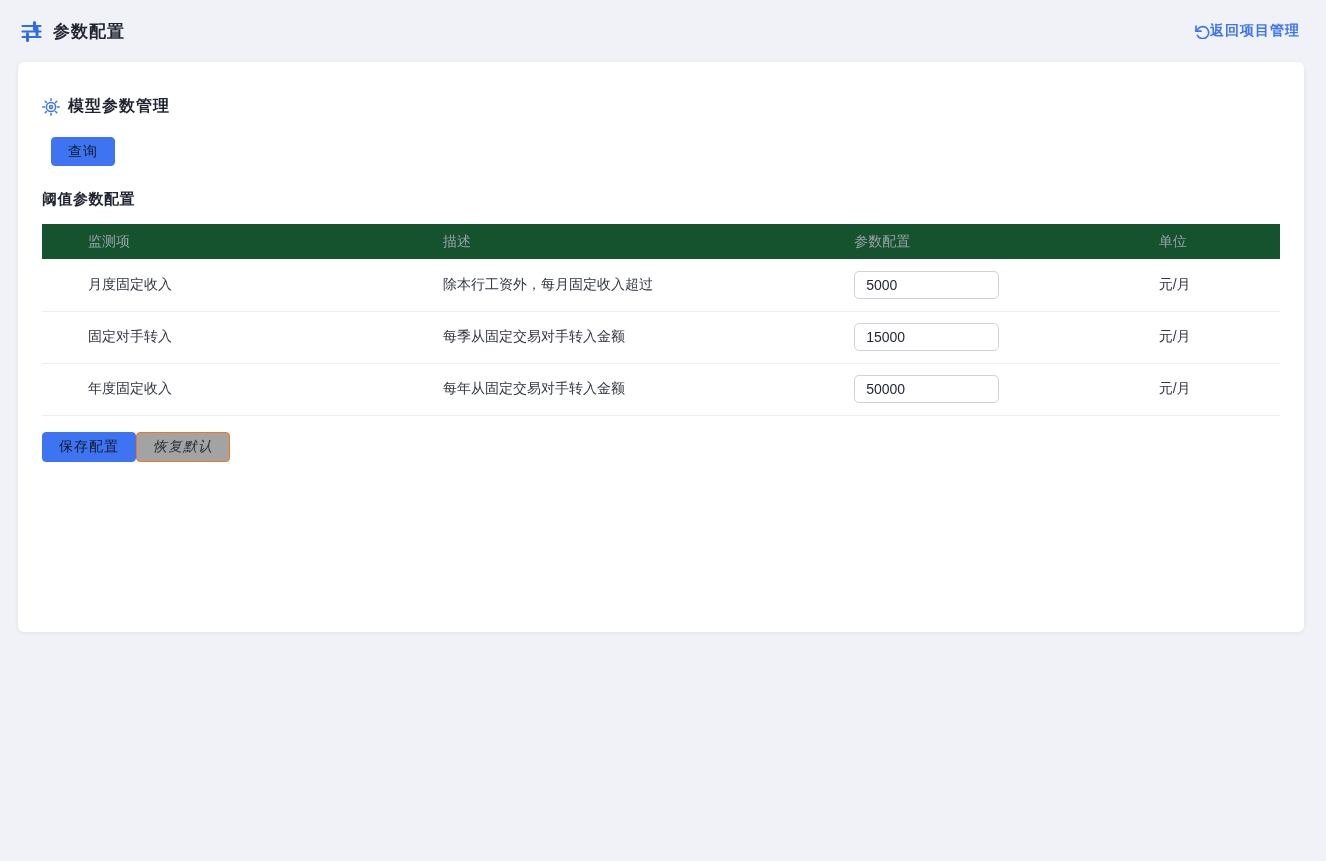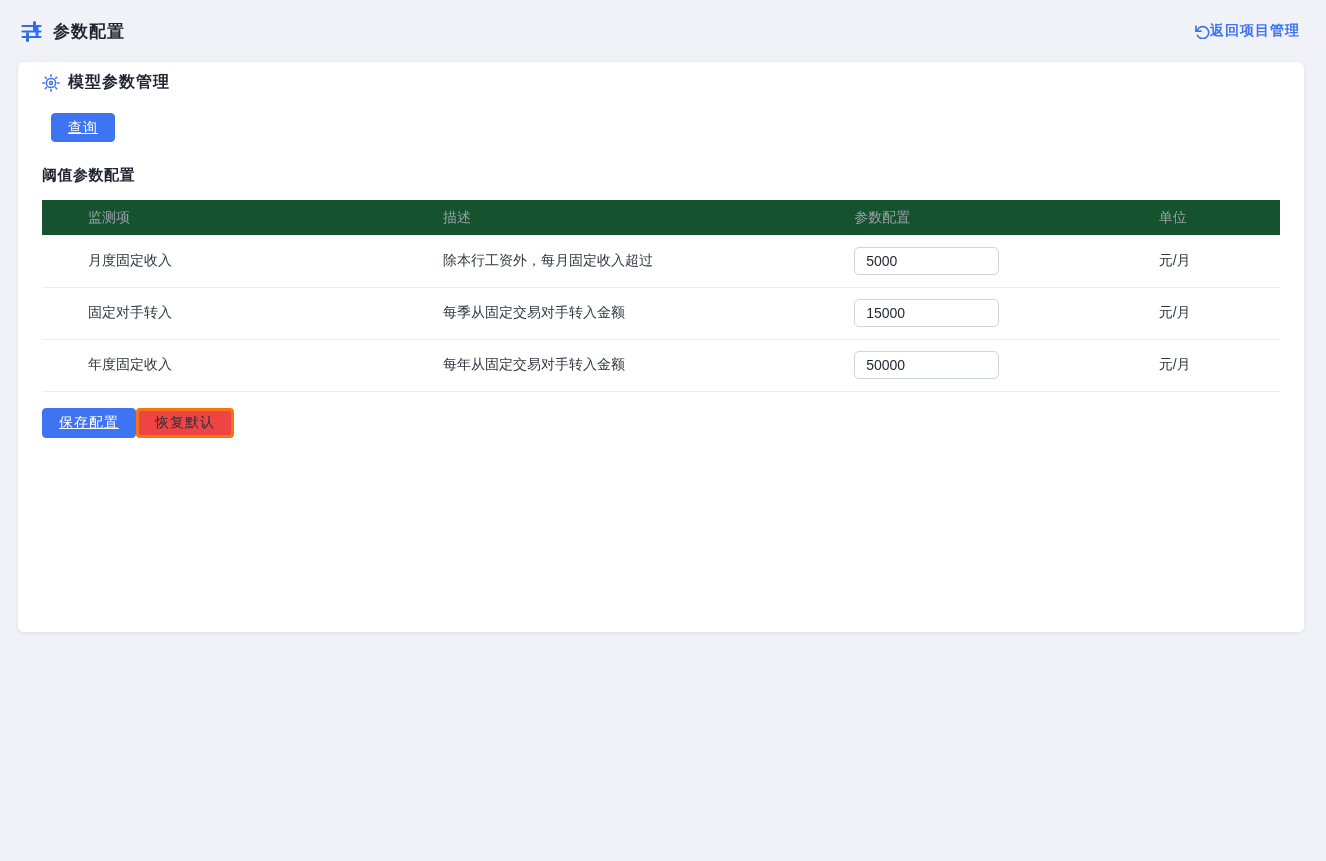--- a/index.html
+++ b/index.html
@@ -23,21 +23,21 @@
     color: #3e74f2; font-size: 14px; font-weight: bold;
     text-decoration: none; cursor: pointer; letter-spacing: 1px;
   }
   
   .card {
     background: #ffffff;
     margin: 0 22px 0 18px;
     border-radius: 6px;
     box-shadow: 0 1px 4px rgba(31,36,48,0.08);
     min-height: 570px;
-    padding: 8px 24px 24px 24px;
+    padding: 32px 24px 24px 24px;
   }
   .card-title-row { display: flex; align-items: center; gap: 8px; margin-top: 2px; }
   .card-title { font-size: 16px; font-weight: bold; color: #1f2430; letter-spacing: 1px; }
   
   .query-row { display: flex; align-items: center; margin-top: 20px; }
   .model-select {
     display: flex; align-items: center;
     width: 389px; height: 32px;
     border: 1px solid #d7dae1; border-radius: 4px;
     background: #fff; cursor: pointer;
@@ -47,22 +47,22 @@
   }
   .model-select-divider { width: 1px; height: 18px; background: #e3e6eb; }
   .model-select-value { flex: 1; padding-left: 14px; font-size: 14px; color: #2b3039; }
   .model-select .chev { margin-right: 13px; display: flex; }
   .btn {
     height: 30px; padding: 0 16px;
     border-radius: 4px; font-size: 14px;
     font-family: "Liberation Sans", "DejaVu Sans", sans-serif;
     cursor: pointer; letter-spacing: 1px;
   }
-  .btn-primary { background: #3e74f2; border: 1px solid #3e74f2; color: #ffffff; text-decoration: underline; }
-  .btn-default { background: #ef4444; border: 3px solid #f97316; color: #2b3039; }
+  .btn-primary { background: #3e74f2; border: 1px solid #3e74f2; color: #0f172a; }
+  .btn-default { background: #a3a3a3; border: 1px solid #f97316; color: #2b3039; font-style: italic; }
   .query-btn { margin-left: 9px; height: 29px; }
   
   .sub-title { margin-top: 24px; font-size: 15px; font-weight: bold; color: #1f2430; letter-spacing: 0.5px; }
   table.threshold {
     width: 100%; margin-top: 15px;
     border-collapse: collapse; table-layout: fixed;
   }
   table.threshold th {
     background: #14532d;
     color: #9aa0a8; font-weight: normal; font-size: 14px;

